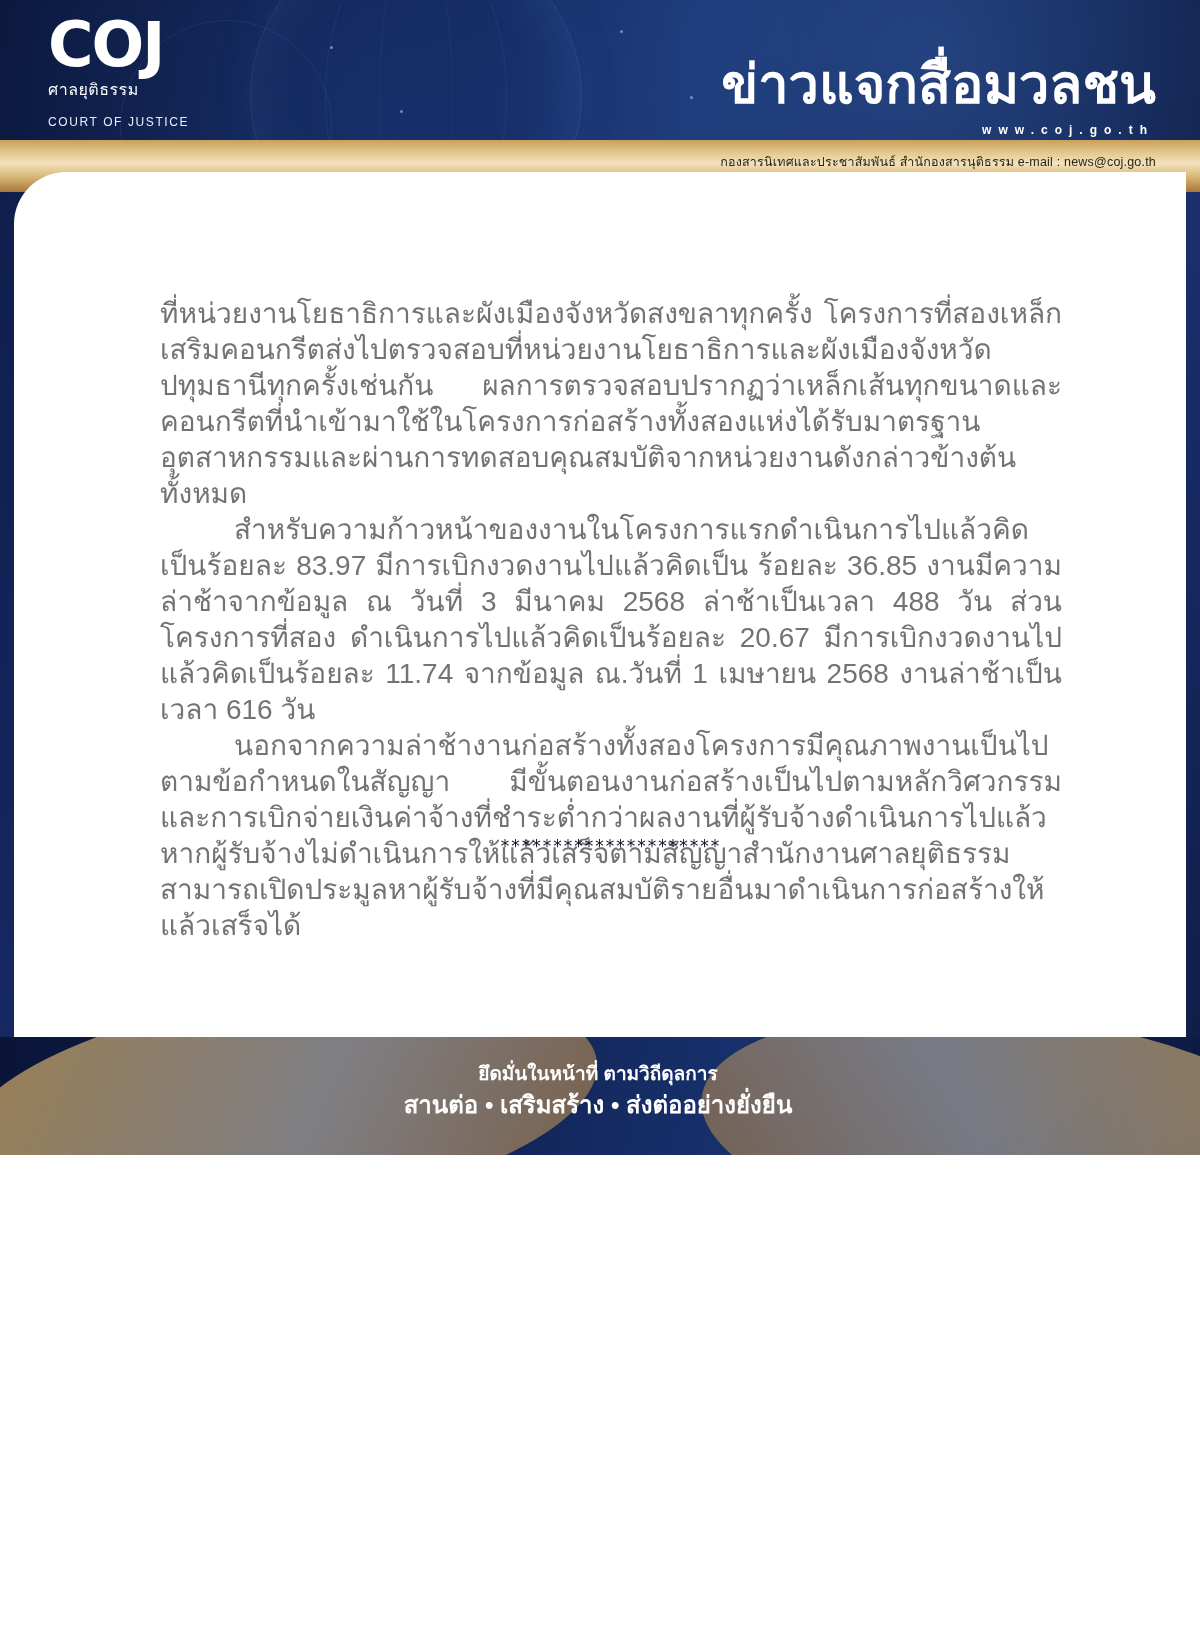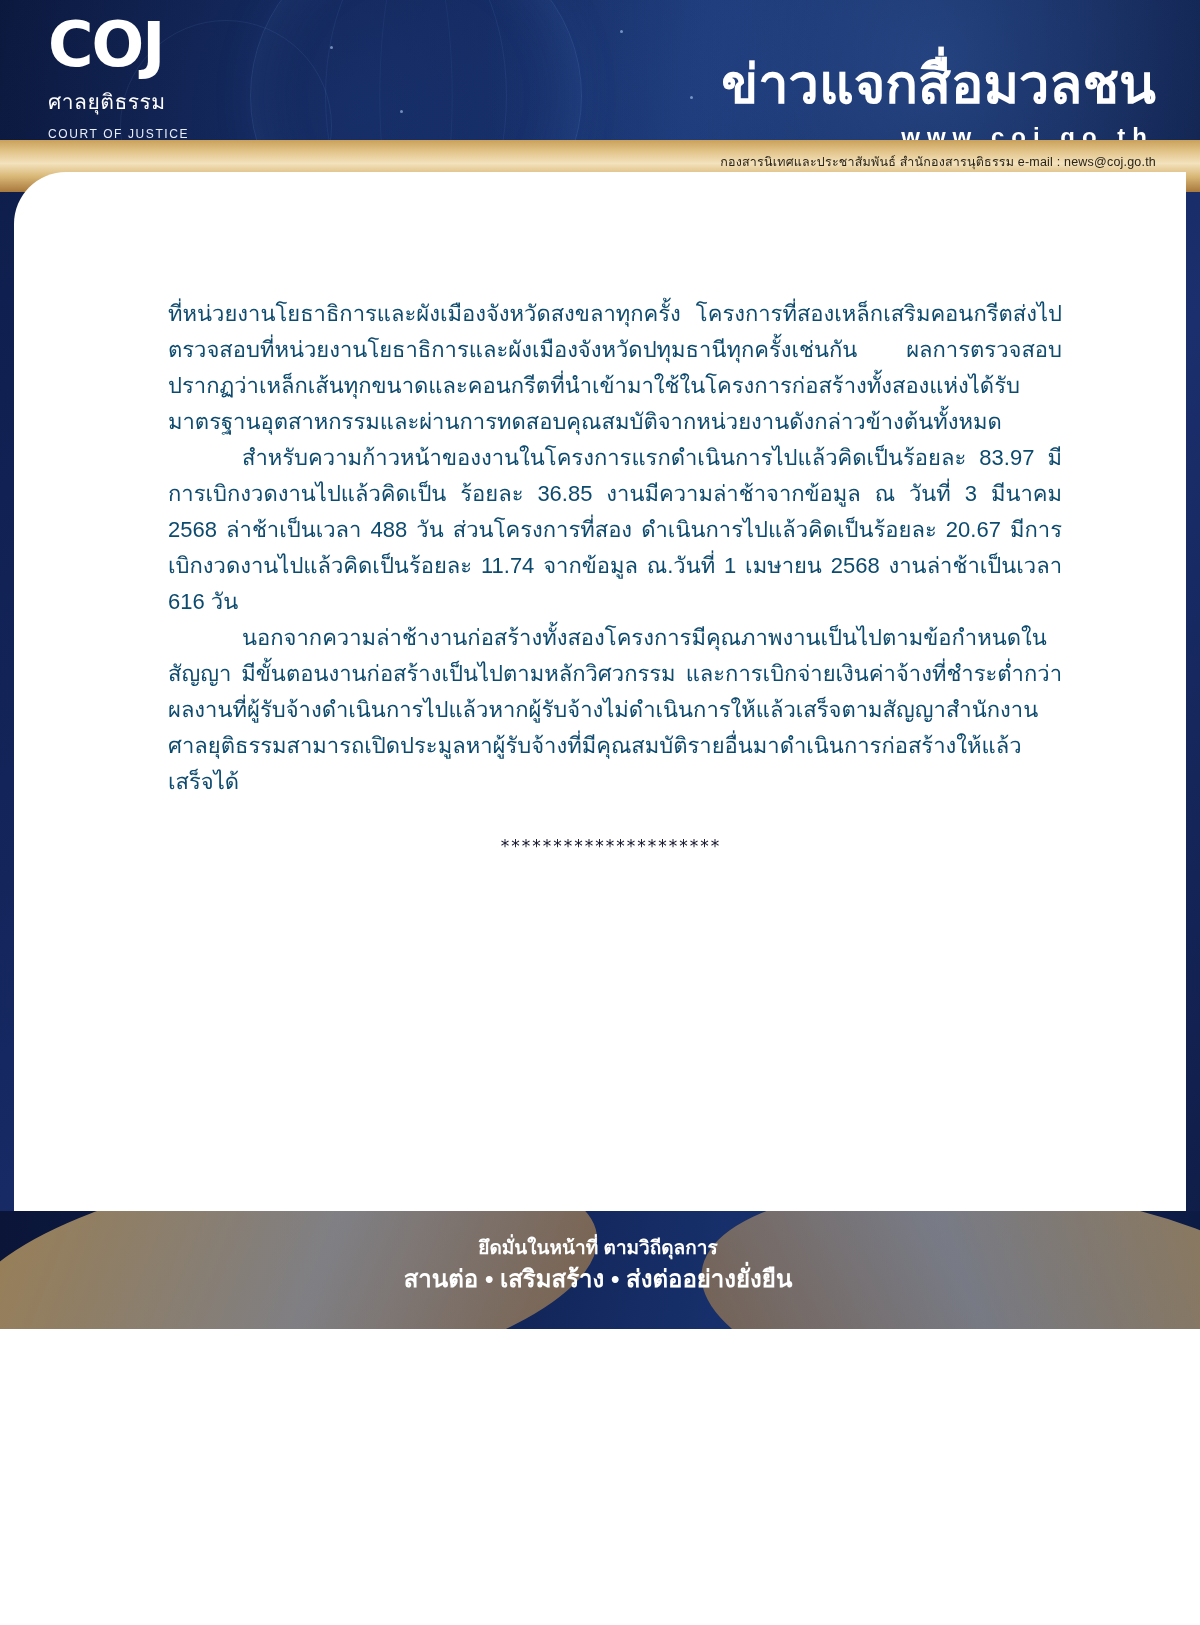--- a/index.html
+++ b/index.html
@@ -12,21 +12,21 @@
     height: 1625px;
     font-family: "Liberation Sans", sans-serif;
     position: relative;
     overflow: hidden;
   }
 
   
   .page {
     position: relative;
     width: 1200px;
-    height: 1329px;
+    height: 1155px;
     background: #ffffff;
     overflow: hidden;
   }
 
   
   .page-frame {
     position: absolute;
     inset: 0;
     background: linear-gradient(135deg, #0d1c48 0%, #14255c 35%, #1b2f6e 60%, #0e1b44 100%);
   }
@@ -102,23 +102,23 @@
   }
   .logo-wordmark {
     font-family: "DejaVu Sans", sans-serif;
     font-weight: bold;
     font-size: 62px;
     letter-spacing: -2px;
     line-height: 62px;
     color: #ffffff;
   }
   .logo-th {
-    font-size: 21px;
+    font-size: 16px;
     line-height: 24px;
-    margin-top: 14px;
+    margin-top: 2px;
     color: #ffffff;
     letter-spacing: 0.5px;
   }
   .logo-en {
     font-size: 12px;
     line-height: 14px;
     letter-spacing: 1.6px;
     color: #e8eefc;
     margin-top: 13px;
   }
@@ -133,21 +133,21 @@
     margin-top: 31px;
   }
   .header-title .main {
     font-size: 54px;
     line-height: 74px;
     font-weight: bold;
     color: #ffffff;
     letter-spacing: 0px;
   }
   .header-title .url {
-    font-size: 24px;
+    font-size: 12px;
     letter-spacing: 7px;
     font-weight: bold;
     color: #ffffff;
     margin-top: 2px;
     padding-right: 2px;
   }
 
   
   .gold-band {
     position: absolute;
@@ -177,26 +177,26 @@
   }
 
   
   .content {
     position: absolute;
     left: 160px;
     top: 296px;
     width: 902px;
   }
   .para {
-    font-size: 22px;
+    font-size: 28px;
     line-height: 36px;
-    color: #0c4a6e;
+    color: #737373;
     text-align: justify;
     text-justify: inter-word;
-    margin: 0 0 0 8px;
+    margin: 0 0 0 0;
     font-family: "Liberation Sans", sans-serif;
   }
   .para.indent { text-indent: 74px; }
 
   .stars {
     position: absolute;
     left: 0;
     top: 540px;
     width: 902px;
     text-align: center;

